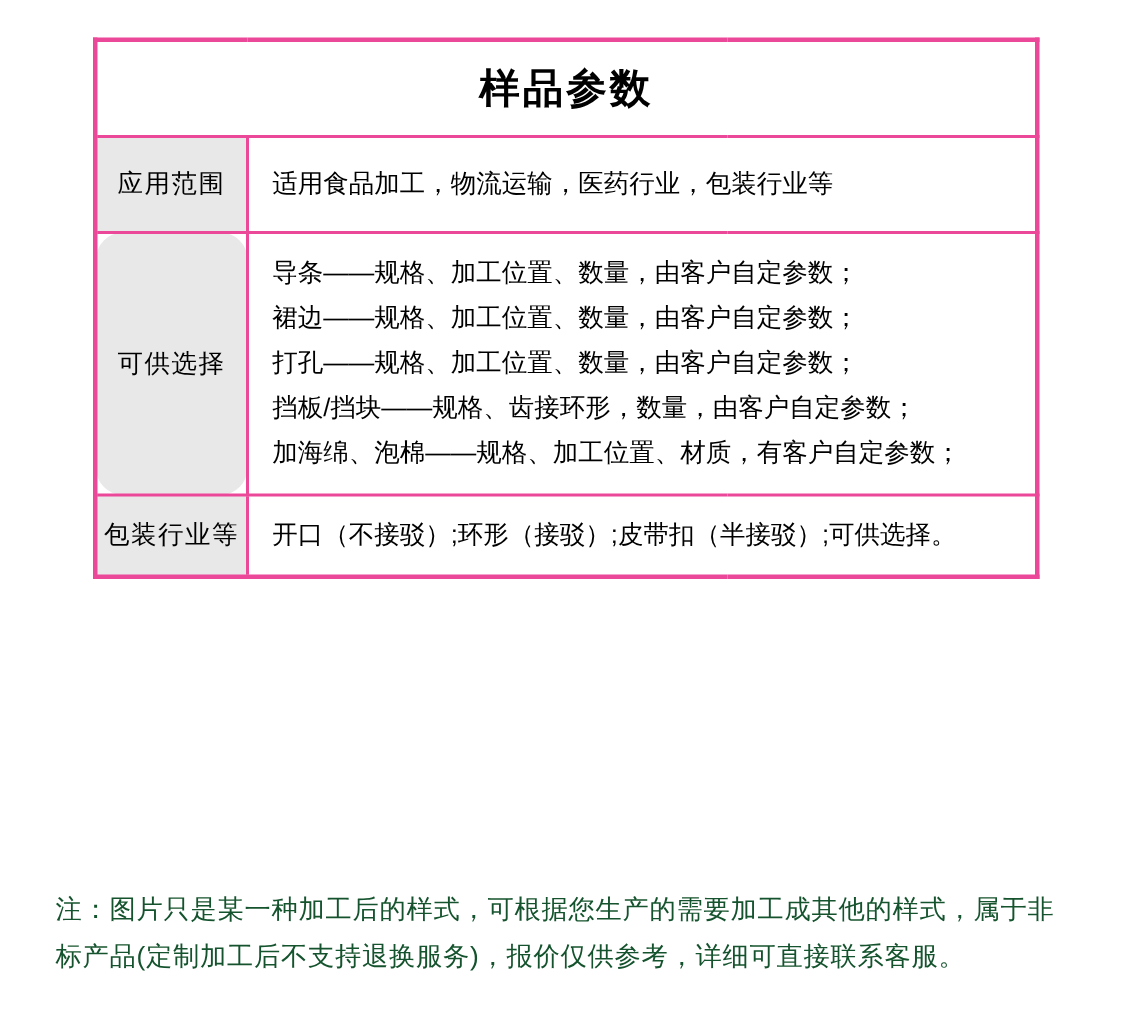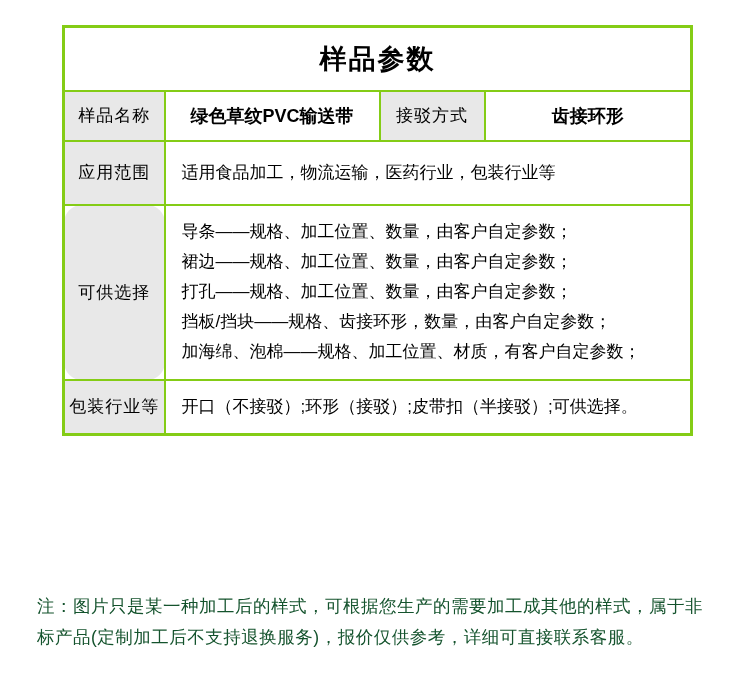--- a/index.html
+++ b/index.html
@@ -17,21 +17,21 @@
   }
   table.spec-table {
     position: absolute;
     left: 62px;
     top: 25px;
     width: 628px;
     border-collapse: collapse;
     table-layout: fixed;
   }
   table.spec-table, table.spec-table td {
-    border: 2px solid #84cc16;
+    border: 2px solid #ec4899;
   }
   table.spec-table { border-width: 3px; }
   col.c1 { width: 101px; }
   col.c2 { width: 215px; }
   col.c3 { width: 105px; }
   col.c4 { width: 207px; }
 
   td.title-cell {
     height: 64px;
     text-align: center;
@@ -88,26 +88,20 @@
       <col class="c1">
         <col class="c2">
         <col class="c3">
         <col class="c4">
     </colgroup>
     <tbody>
       <tr class="title-row">
         <td colspan="4" class="title-cell">样品参数</td>
       </tr>
 
-      <tr class="pair-row">
-        <td class="label-cell">样品名称</td>
-        <td class="bold-value">绿色草纹PVC输送带</td>
-        <td class="label-cell">接驳方式</td>
-        <td class="bold-value">齿接环形</td>
-      </tr>
 
 
 
       <tr class="row-application">
         <td class="label-cell">应用范围</td>
         <td colspan="3" class="wide-value">
           <div>适用食品加工，物流运输，医药行业，包装行业等</div>
         </td>
       </tr>
 

